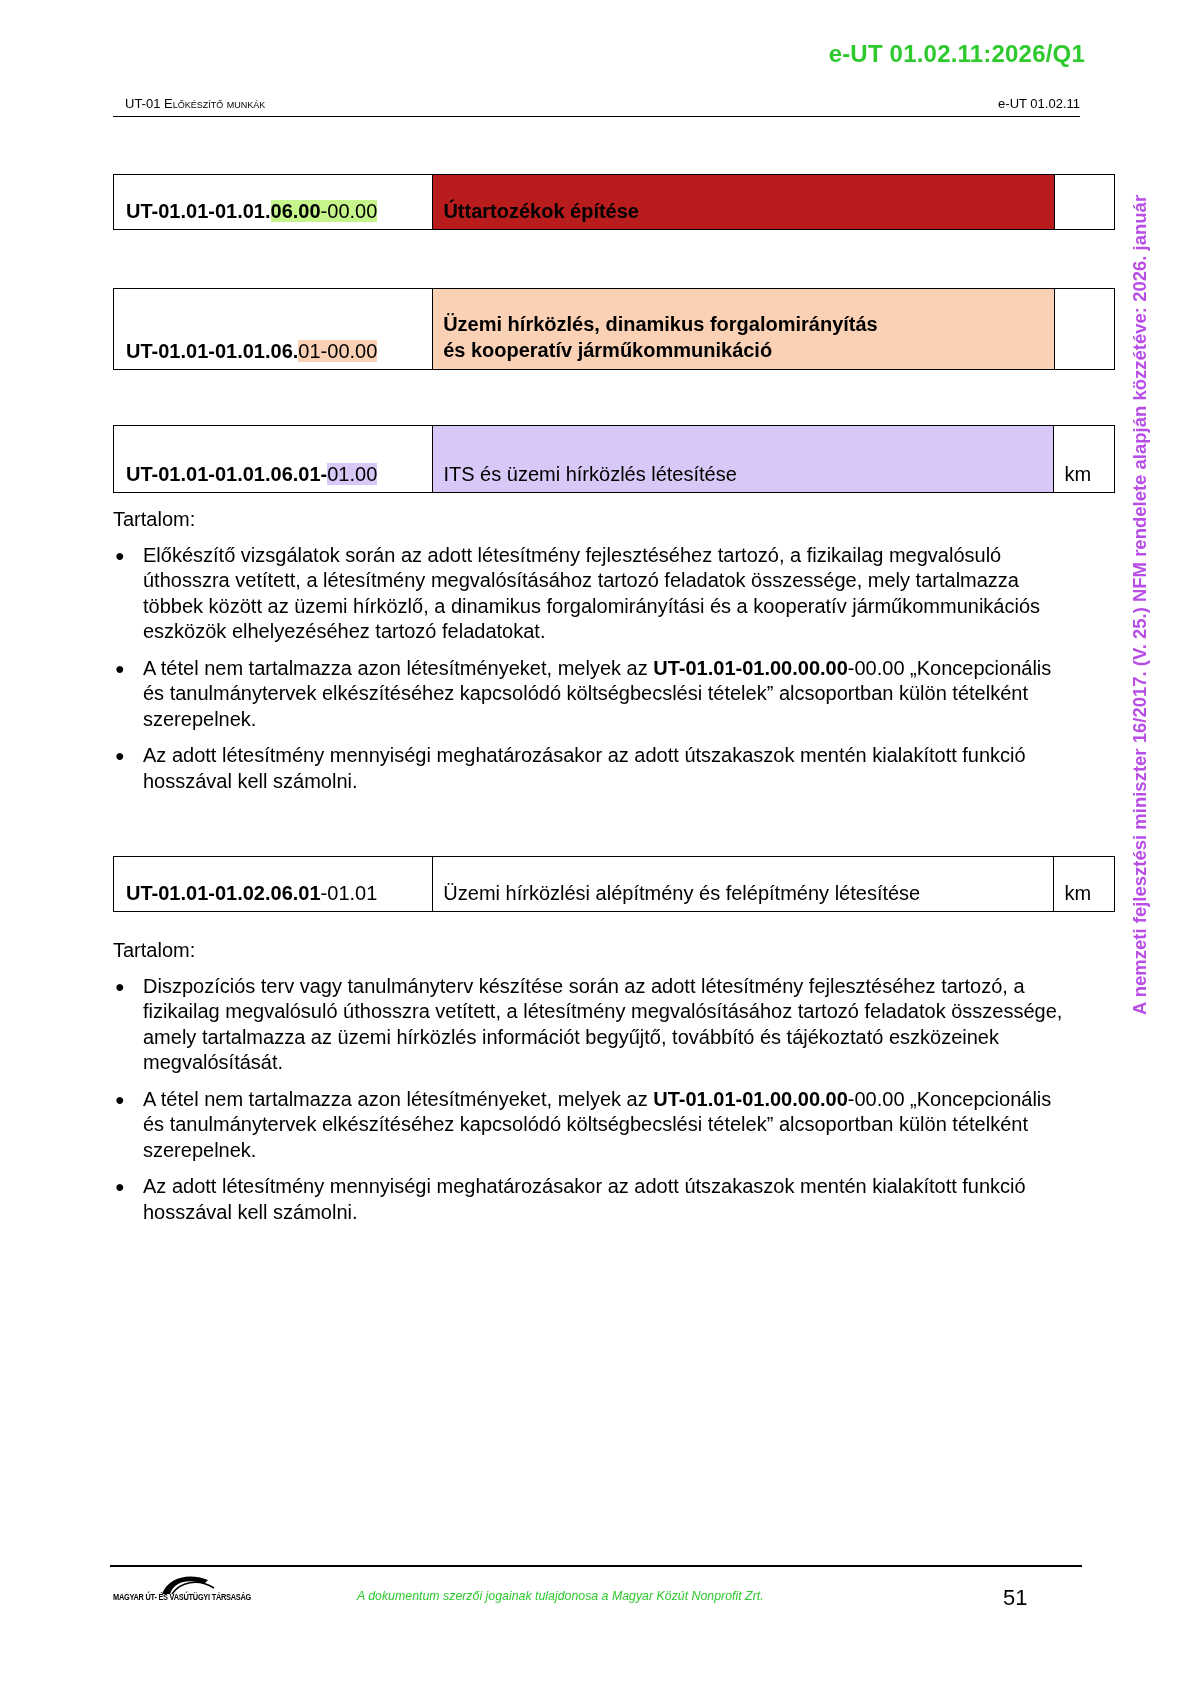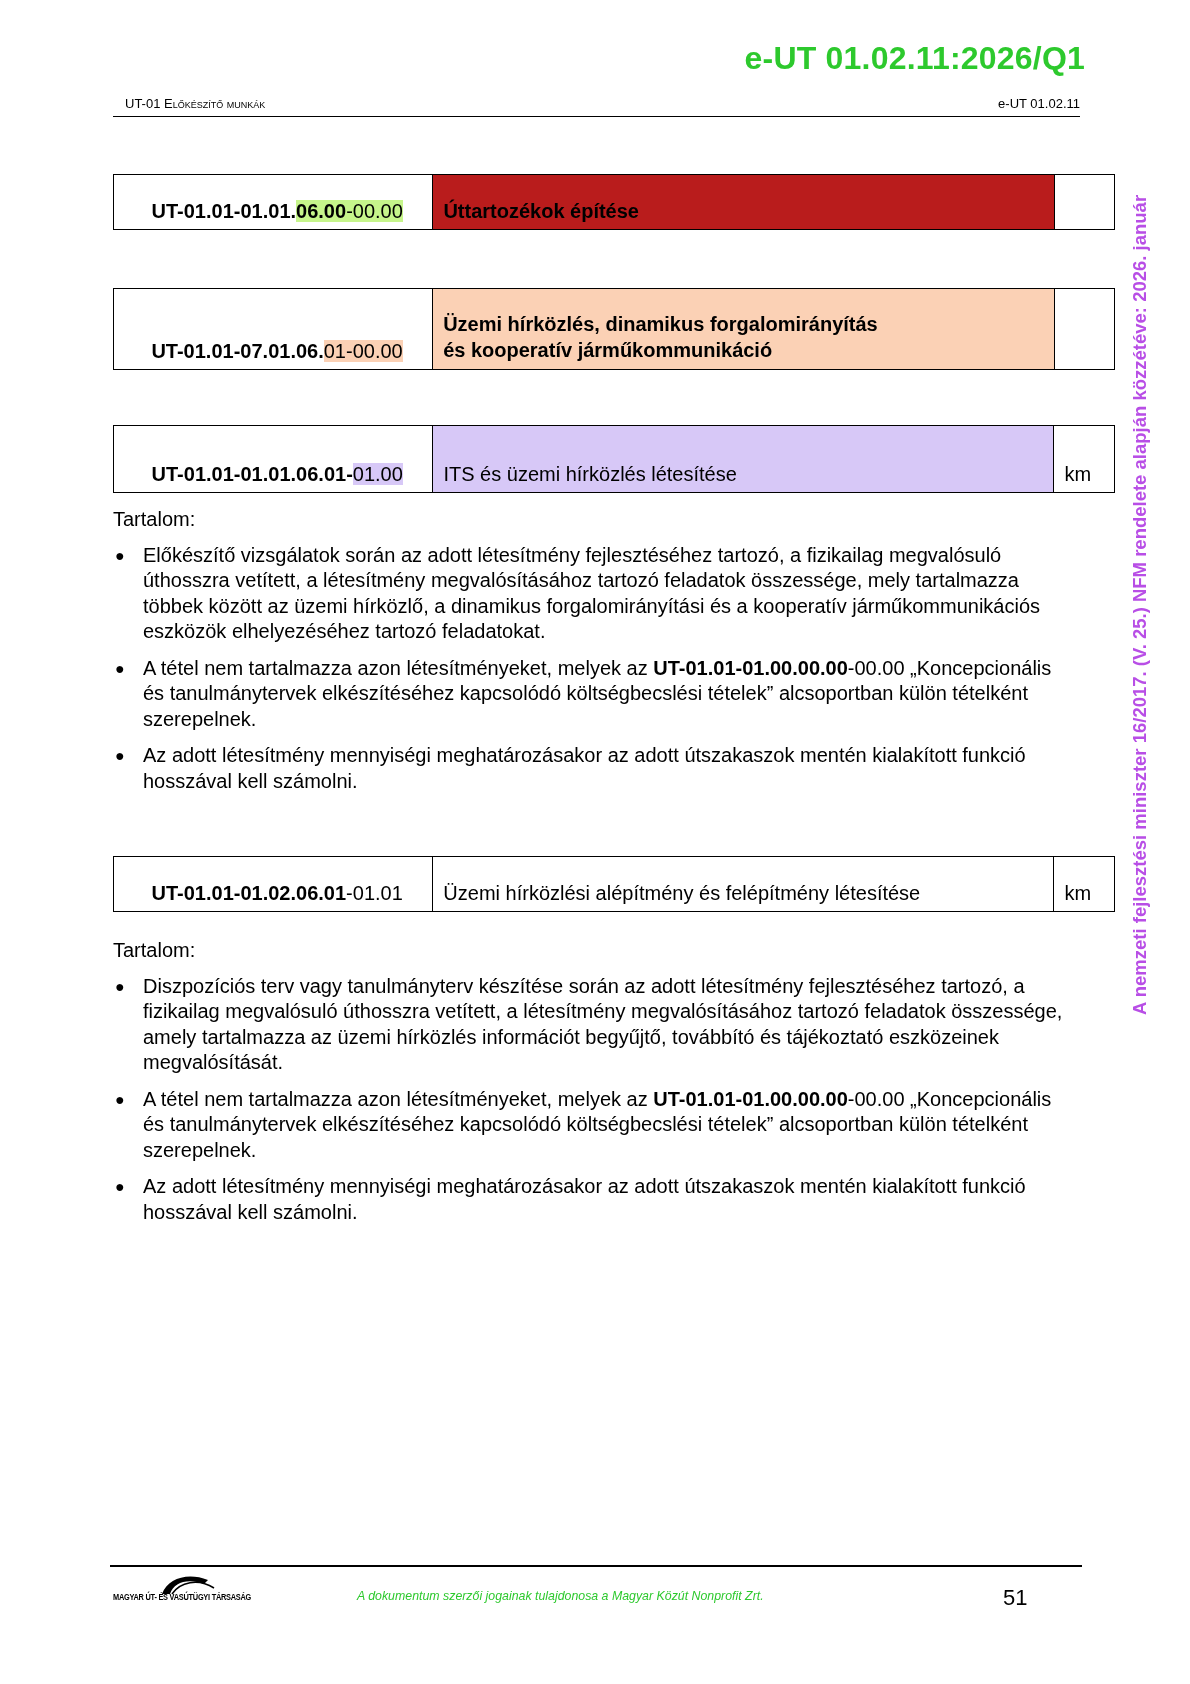--- a/index.html
+++ b/index.html
@@ -12,21 +12,21 @@
       height: 1684px;
       position: relative;
       overflow: hidden;
       font-family: "Liberation Sans", sans-serif;
       color: #000;
     }
     .doc-code {
       position: absolute;
       top: 40px;
       right: 105px;
-      font-size: 32px;
+      font-size: 24px;
       font-weight: bold;
       color: #2dc92d;
       letter-spacing: 0.2px;
     }
     .running-header {
       position: absolute;
       top: 96px;
       left: 113px;
       width: 967px;
       height: 20px;
@@ -75,21 +75,20 @@
     .item-table td {
       border: 1.5px solid #000;
       padding: 0 10px;
       vertical-align: bottom;
     }
     .item-table .code-cell {
       width: 304px;
       white-space: nowrap;
       padding-left: 12px;
       padding-right: 4px;
-      text-align: center;
     }
     .item-table .title-cell {
       width: 616px;
     }
     .item-table .unit-cell {
       width: 40px;
     }
     .code-bold { font-weight: bold; }
     .code-normal { font-weight: normal; }
 
@@ -205,21 +204,21 @@
     <td class="code-cell"><span class="code-bold">UT-01.01-01.01.</span><span class="code-bold hl">06.00</span><span class="code-normal hl">-00.00</span></td>
     <td class="title-cell">Úttartozékok építése</td>
     <td class="unit-cell"></td>
   </tr>
 </tbody>
   </table>
 
 <table class="item-table" id="t2">
   <tbody>
       <tr>
-    <td class="code-cell"><span class="code-bold">UT-01.01-07.01.06.</span><span class="code-normal hl"><span>01</span><span>-00.00</span></span></td>
+    <td class="code-cell"><span class="code-bold">UT-01.01-01.01.06.</span><span class="code-normal hl"><span>01</span><span>-00.00</span></span></td>
     <td class="title-cell">
           <div>Üzemi hírközlés, dinamikus forgalomirányítás</div>
           <div>és kooperatív járműkommunikáció</div>
         </td>
     <td class="unit-cell"></td>
   </tr>
 </tbody>
   </table>
 
 <table class="item-table" id="t3">

